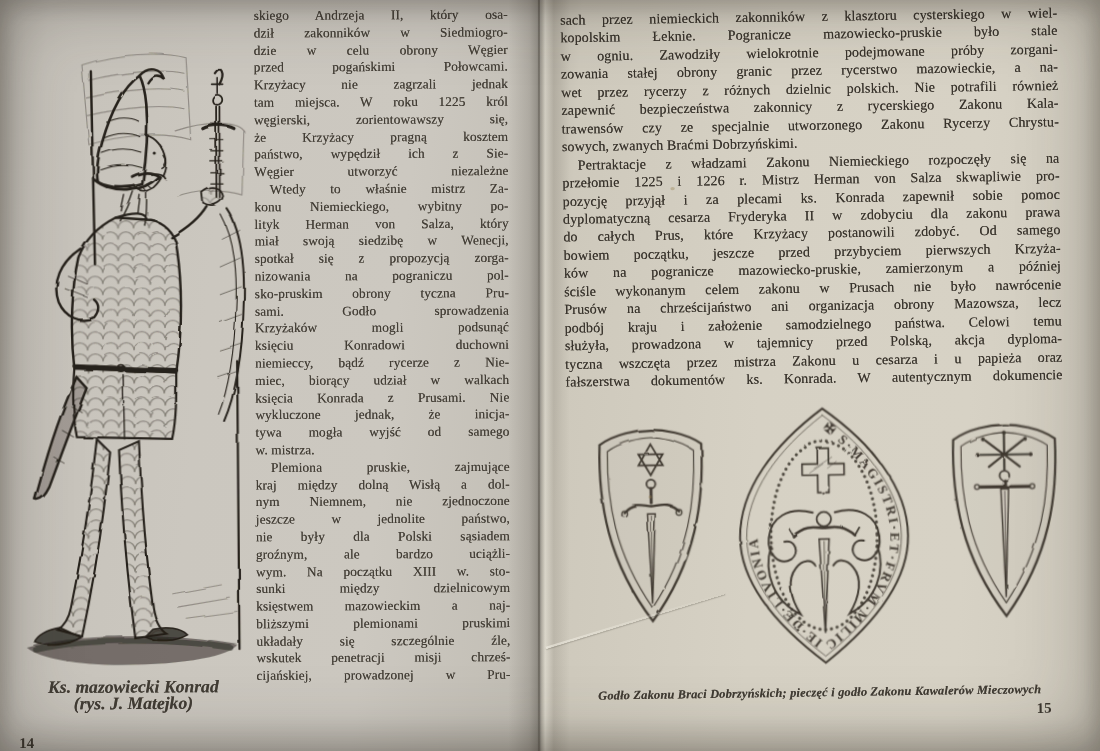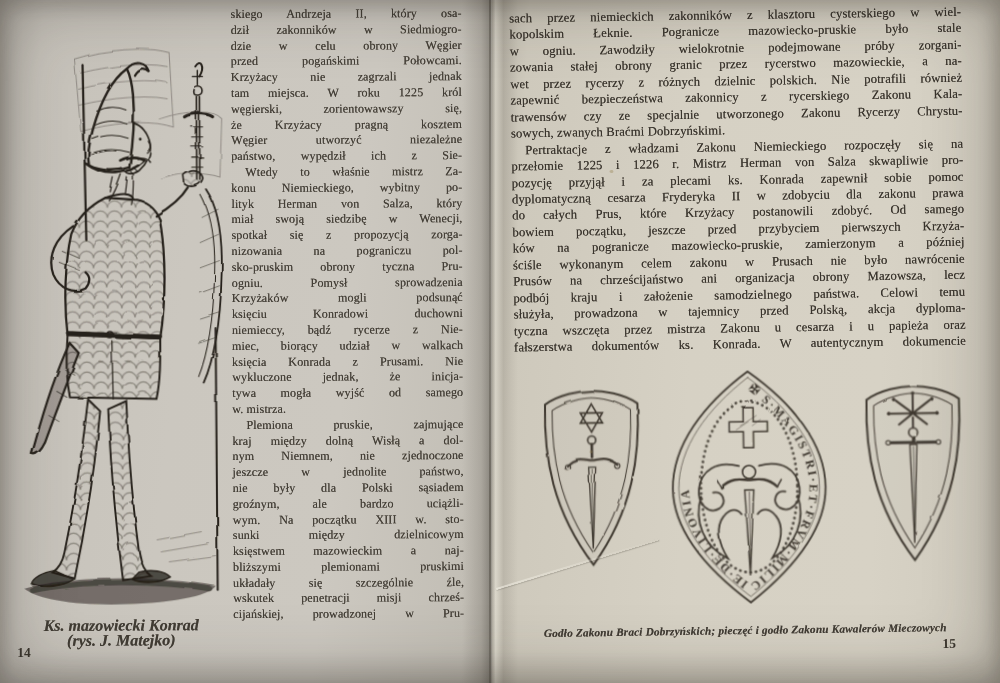--- a/index.html
+++ b/index.html
@@ -10,20 +10,21 @@
   html,body{margin:0;padding:0;background:#aaa69d;}
   .book{
     position:relative;width:1000px;height:683px;overflow:hidden;
     font-family:"Liberation Serif","DejaVu Serif",serif;
     background:#c6c2ba;
   }
   .page{position:absolute;top:0;height:683px;}
   .page-left{
     left:0;width:492px;
     background:linear-gradient(96deg,#b9b5ad 0%,#c6c2ba 8%,#cbc7bf 38%,#ccc8c0 68%,#c2beb5 94%,#b8b4ab 100%);
+    padding-left:10px;
   }
   .page-right{
     left:492px;width:508px;
     background:linear-gradient(93deg,#bab5a9 0%,#cec9bc 7%,#d6d1c4 40%,#d7d2c5 75%,#cfcabd 100%);
   }
   .inner{position:absolute;inset:0;}
   .inner-left{transform:rotate(-0.25deg);}
   .inner-right{transform:rotate(-0.85deg);transform-origin:50% 50%;}
   .gutter{
     position:absolute;left:462px;top:0;width:56px;height:683px;pointer-events:none;
@@ -55,21 +56,21 @@
   .col-left{left:232px;top:7px;width:231px;font-size:12.1px;line-height:15.8px;letter-spacing:.1px;color:#433e36;}
   .col-right{left:22px;top:7px;width:452px;font-size:12.75px;line-height:16.45px;letter-spacing:.1px;}
   .tl{text-align:justify;text-align-last:justify;}
   .tl.pl{text-align-last:left;}
   .tl.ind{text-indent:14px;}
 
   .caption{position:absolute;font-style:italic;color:#413c34;text-align:center;text-shadow:0 0 .4px rgba(65,60,52,.7);}
   .caption-left{left:20px;top:617px;width:200px;font-size:16px;line-height:15px;font-weight:700;}
   .caption-right{left:8px;top:624px;width:482px;font-size:11.2px;letter-spacing:.2px;font-weight:600;}
   .pagenum{position:absolute;font-size:13.5px;font-weight:600;color:#3c372f;}
-  .pn-left{left:16px;top:644px;}
+  .pn-left{left:16px;top:667px;}
   .pn-right{left:446px;top:639px;}
 
   figure{margin:0;position:absolute;}
   .knight-fig{left:8px;top:26px;width:222px;height:592px;}
   .emblems-fig{left:36px;top:366px;width:442px;height:248px;}
   svg{display:block;width:100%;height:100%;}
 </style>
 </head>
 <body>
 
@@ -161,30 +162,30 @@
 
       <div class="col col-left">
           <div class="tl">skiego Andrzeja II, który osa-</div>
           <div class="tl">dził zakonników w Siedmiogro-</div>
           <div class="tl">dzie w celu obrony Węgier</div>
           <div class="tl">przed pogańskimi Połowcami.</div>
           <div class="tl">Krzyżacy nie zagrzali jednak</div>
           <div class="tl">tam miejsca. W roku 1225 król</div>
           <div class="tl">węgierski, zorientowawszy się,</div>
           <div class="tl">że Krzyżacy pragną kosztem</div>
+          <div class="tl">państwo, wypędził ich z Sie-</div>
           <div class="tl">Węgier utworzyć niezależne</div>
-          <div class="tl">państwo, wypędził ich z Sie-</div>
           <div class="tl ind">Wtedy to właśnie mistrz Za-</div>
           <div class="tl">konu Niemieckiego, wybitny po-</div>
           <div class="tl">lityk Herman von Salza, który</div>
           <div class="tl">miał swoją siedzibę w Wenecji,</div>
           <div class="tl">spotkał się z propozycją zorga-</div>
           <div class="tl">nizowania na pograniczu pol-</div>
           <div class="tl">sko-pruskim obrony tyczna Pru-</div>
-          <div class="tl">ogniu. Pomysł sprowadzenia</div>
+          <div class="tl">sami. Godło sprowadzenia</div>
           <div class="tl">Krzyżaków mogli podsunąć</div>
           <div class="tl">księciu Konradowi duchowni</div>
           <div class="tl">niemieccy, bądź rycerze z Nie-</div>
           <div class="tl">miec, biorący udział w walkach</div>
           <div class="tl">księcia Konrada z Prusami. Nie</div>
           <div class="tl">wykluczone jednak, że inicja-</div>
           <div class="tl">tywa mogła wyjść od samego</div>
           <div class="tl pl">w. mistrza.</div>
           <div class="tl ind">Plemiona pruskie, zajmujące</div>
           <div class="tl">kraj między dolną Wisłą a dol-</div>

